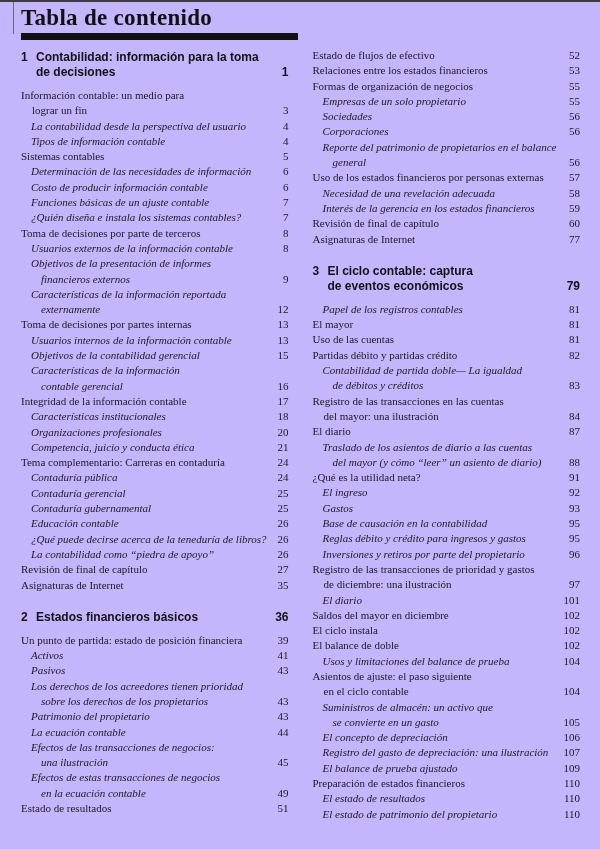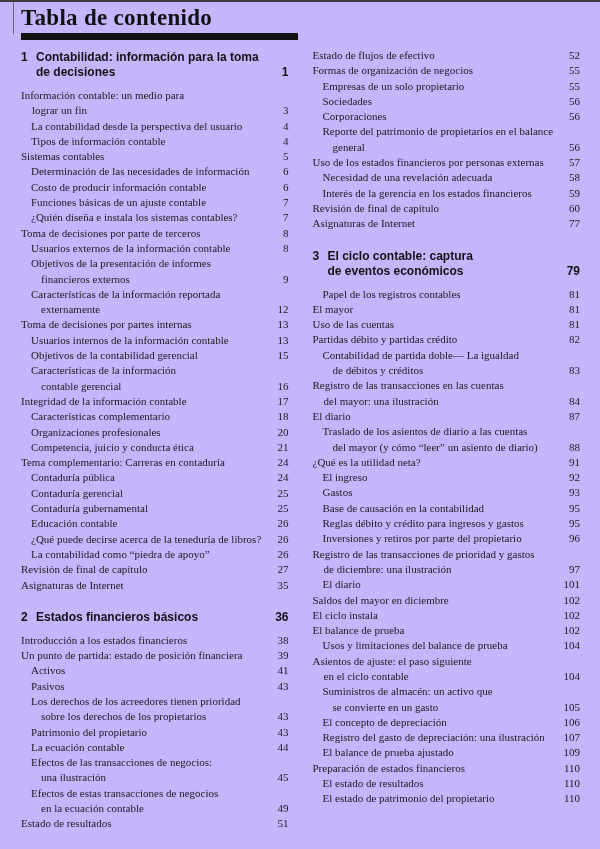--- a/index.html
+++ b/index.html
@@ -30,21 +30,21 @@
     margin:17px 0 8px 0;
   }
   .col > .chapter-heading:first-child { margin-top:2px; }
   .chapter-number { flex:none; width:15px; }
   .chapter-title { flex:1 1 auto; white-space:pre-line; }
   .chapter-page { flex:none; align-self:flex-end; min-width:18px; text-align:right; padding-left:5px; }
 
   .entry { display:flex; font-size:11px; line-height:15.3px; }
   .entry-text { flex:1 1 auto; white-space:pre-line; }
   .entry.l1 > .entry-text { padding-left:11px; text-indent:-11px; }
-  .entry.l2 > .entry-text { padding-left:20px; text-indent:-10px; }
+  .entry.l2 > .entry-text { padding-left:20px; text-indent:-10px; font-style:italic; }
   .entry-page { flex:none; align-self:flex-end; min-width:18px; text-align:right; padding-left:5px; font-style:normal; }
 </style>
 </head>
 <body>
 
 <div class="page">
   <div class="header">
     <div class="page-title">Tabla de contenido</div>
     <div class="title-bar"></div>
   </div>
@@ -140,21 +140,21 @@
 contable gerencial</span>
     <span class="entry-page">16</span>
   </div>
 
   <div class="entry l1">
     <span class="entry-text">Integridad de la información contable</span>
     <span class="entry-page">17</span>
   </div>
 
   <div class="entry l2">
-    <span class="entry-text">Características complementario</span>
+    <span class="entry-text">Características institucionales</span>
     <span class="entry-page">18</span>
   </div>
 
   <div class="entry l2">
     <span class="entry-text">Organizaciones profesionales</span>
     <span class="entry-page">20</span>
   </div>
 
   <div class="entry l2">
     <span class="entry-text">Competencia, juicio y conducta ética</span>
@@ -205,24 +205,20 @@
     <span class="entry-text">Asignaturas de Internet</span>
     <span class="entry-page">35</span>
   </div>
 
   <div class="chapter-heading">
     <span class="chapter-number">2</span>
     <span class="chapter-title">Estados financieros básicos</span>
     <span class="chapter-page">36</span>
   </div>
 
-  <div class="entry l1">
-    <span class="entry-text">Introducción a los estados financieros</span>
-    <span class="entry-page">38</span>
-  </div>
 
   <div class="entry l1">
     <span class="entry-text">Un punto de partida: estado de posición financiera</span>
     <span class="entry-page">39</span>
   </div>
 
   <div class="entry l2">
     <span class="entry-text">Activos</span>
     <span class="entry-page">41</span>
   </div>
@@ -264,20 +260,24 @@
     <span class="entry-text">Estado de resultados</span>
     <span class="entry-page">51</span>
   </div>
 </div>
     <div class="col col-right">
   <div class="entry l1">
     <span class="entry-text">Estado de flujos de efectivo</span>
     <span class="entry-page">52</span>
   </div>
 
+  <div class="entry l1">
+    <span class="entry-text">Relaciones entre los estados financieros</span>
+    <span class="entry-page">53</span>
+  </div>
 
   <div class="entry l1">
     <span class="entry-text">Formas de organización de negocios</span>
     <span class="entry-page">55</span>
   </div>
 
   <div class="entry l2">
     <span class="entry-text">Empresas de un solo propietario</span>
     <span class="entry-page">55</span>
   </div>
@@ -418,21 +418,21 @@
     <span class="entry-text">Saldos del mayor en diciembre</span>
     <span class="entry-page">102</span>
   </div>
 
   <div class="entry l1">
     <span class="entry-text">El ciclo instala</span>
     <span class="entry-page">102</span>
   </div>
 
   <div class="entry l1">
-    <span class="entry-text">El balance de prueba</span>
+    <span class="entry-text">El balance de doble</span>
     <span class="entry-page">102</span>
   </div>
 
   <div class="entry l2">
     <span class="entry-text">Usos y limitaciones del balance de prueba</span>
     <span class="entry-page">104</span>
   </div>
 
   <div class="entry l1">
     <span class="entry-text">Asientos de ajuste: el paso siguiente

